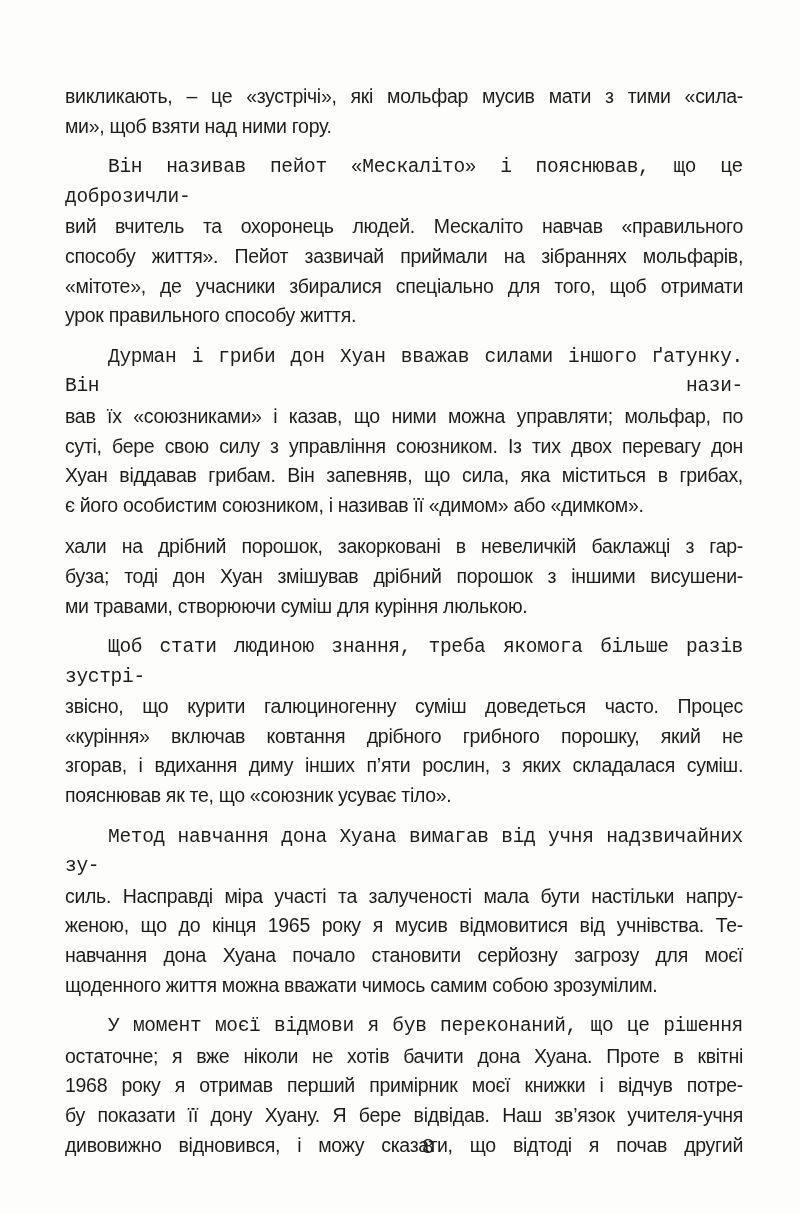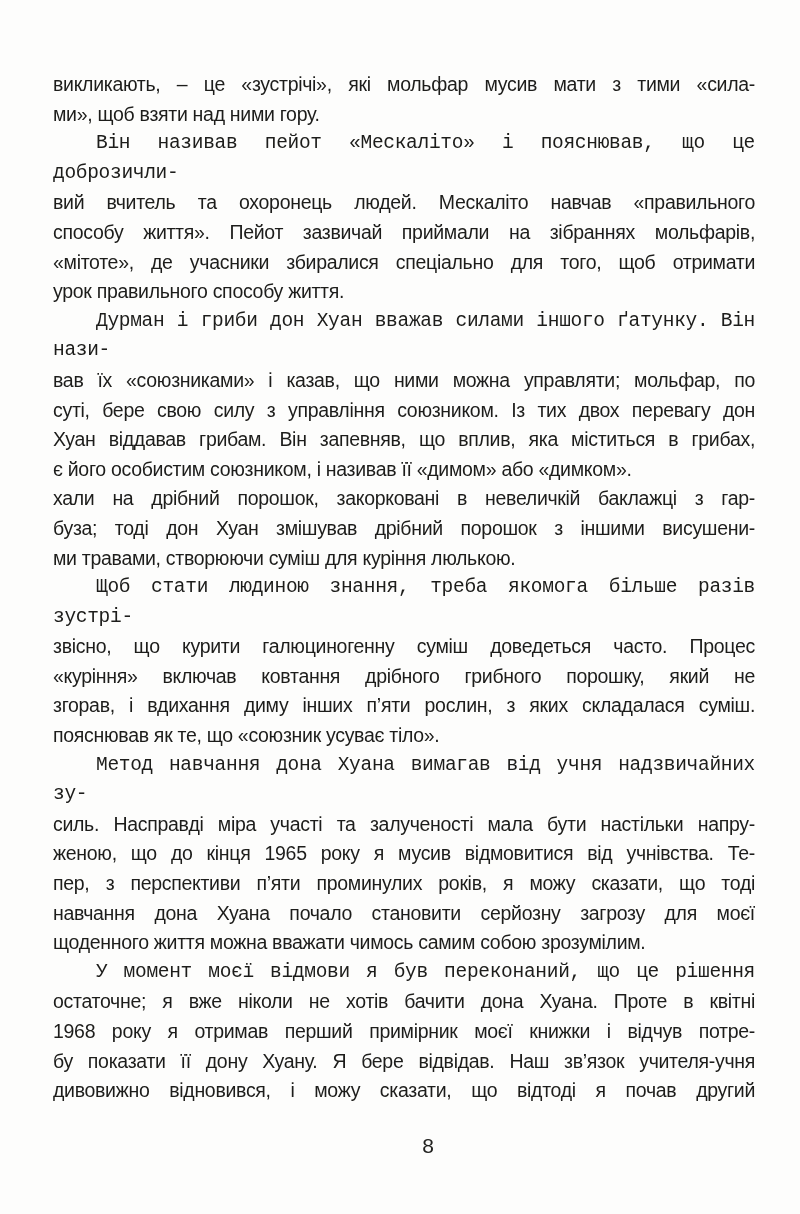--- a/index.html
+++ b/index.html
@@ -18,21 +18,21 @@
     position: absolute;
     left: 53px;
     top: 70px;
     width: 702px;
     color: #1d1d1b;
     font-size: 19.5px;
     line-height: 29.6px;
     letter-spacing: -0.3px;
   }
   .para {
-    margin: 0;
+    margin: 12px;
     padding: 0;
   }
   .line {
     text-align: justify;
     text-align-last: justify;
   }
   .line.left-last {
     text-align: center;
     text-align-last: left;
   }
@@ -66,40 +66,39 @@
         <div class="line indent">Він називав пейот «Мескаліто» і пояснював, що це доброзичли-</div>
         <div class="line">вий вчитель та охоронець людей. Мескаліто навчав «правильного</div>
         <div class="line">способу життя». Пейот зазвичай приймали на зібраннях мольфарів,</div>
         <div class="line">«мітоте», де учасники збиралися спеціально для того, щоб отримати</div>
         <div class="line left-last">урок правильного способу життя.</div>
       </div>
       <div class="para">
         <div class="line indent">Дурман і гриби дон Хуан вважав силами іншого ґатунку. Він нази-</div>
         <div class="line">вав їх «союзниками» і казав, що ними можна управляти; мольфар, по</div>
         <div class="line">суті, бере свою силу з управління союзником. Із тих двох перевагу дон</div>
-        <div class="line">Хуан віддавав грибам. Він запевняв, що вплив, яка міститься в грибах,</div>
+        <div class="line">Хуан віддавав грибам. Він запевняв, що сила, яка міститься в грибах,</div>
         <div class="line left-last">є його особистим союзником, і називав її «димом» або «димком».</div>
       </div>
       <div class="para">
         <div class="line">хали на дрібний порошок, закорковані в невеличкій баклажці з гар-</div>
         <div class="line">буза; тоді дон Хуан змішував дрібний порошок з іншими висушени-</div>
         <div class="line left-last">ми травами, створюючи суміш для куріння люлькою.</div>
       </div>
       <div class="para">
         <div class="line indent">Щоб стати людиною знання, треба якомога більше разів зустрі-</div>
         <div class="line">звісно, що курити галюциногенну суміш доведеться часто. Процес</div>
         <div class="line">«куріння» включав ковтання дрібного грибного порошку, який не</div>
         <div class="line">згорав, і вдихання диму інших п’яти рослин, з яких складалася суміш.</div>
         <div class="line left-last">пояснював як те, що «союзник усуває тіло».</div>
       </div>
       <div class="para">
         <div class="line indent">Метод навчання дона Хуана вимагав від учня надзвичайних зу-</div>
         <div class="line">силь. Насправді міра участі та залученості мала бути настільки напру-</div>
         <div class="line">женою, що до кінця 1965 року я мусив відмовитися від учнівства. Те-</div>
-        <div class="line">пер, з перспективи п’яти проминулих років, я можу сказати, що тоді</div>
         <div class="line">навчання дона Хуана почало становити серйозну загрозу для моєї</div>
         <div class="line left-last">щоденного життя можна вважати чимось самим собою зрозумілим.</div>
       </div>
       <div class="para">
         <div class="line indent">У момент моєї відмови я був переконаний, що це рішення</div>
         <div class="line">остаточне; я вже ніколи не хотів бачити дона Хуана. Проте в квітні</div>
         <div class="line">1968 року я отримав перший примірник моєї книжки і відчув потре-</div>
         <div class="line">бу показати її дону Хуану. Я бере відвідав. Наш зв’язок учителя-учня</div>
         <div class="line">дивовижно відновився, і можу сказати, що відтоді я почав другий</div>
       </div>

